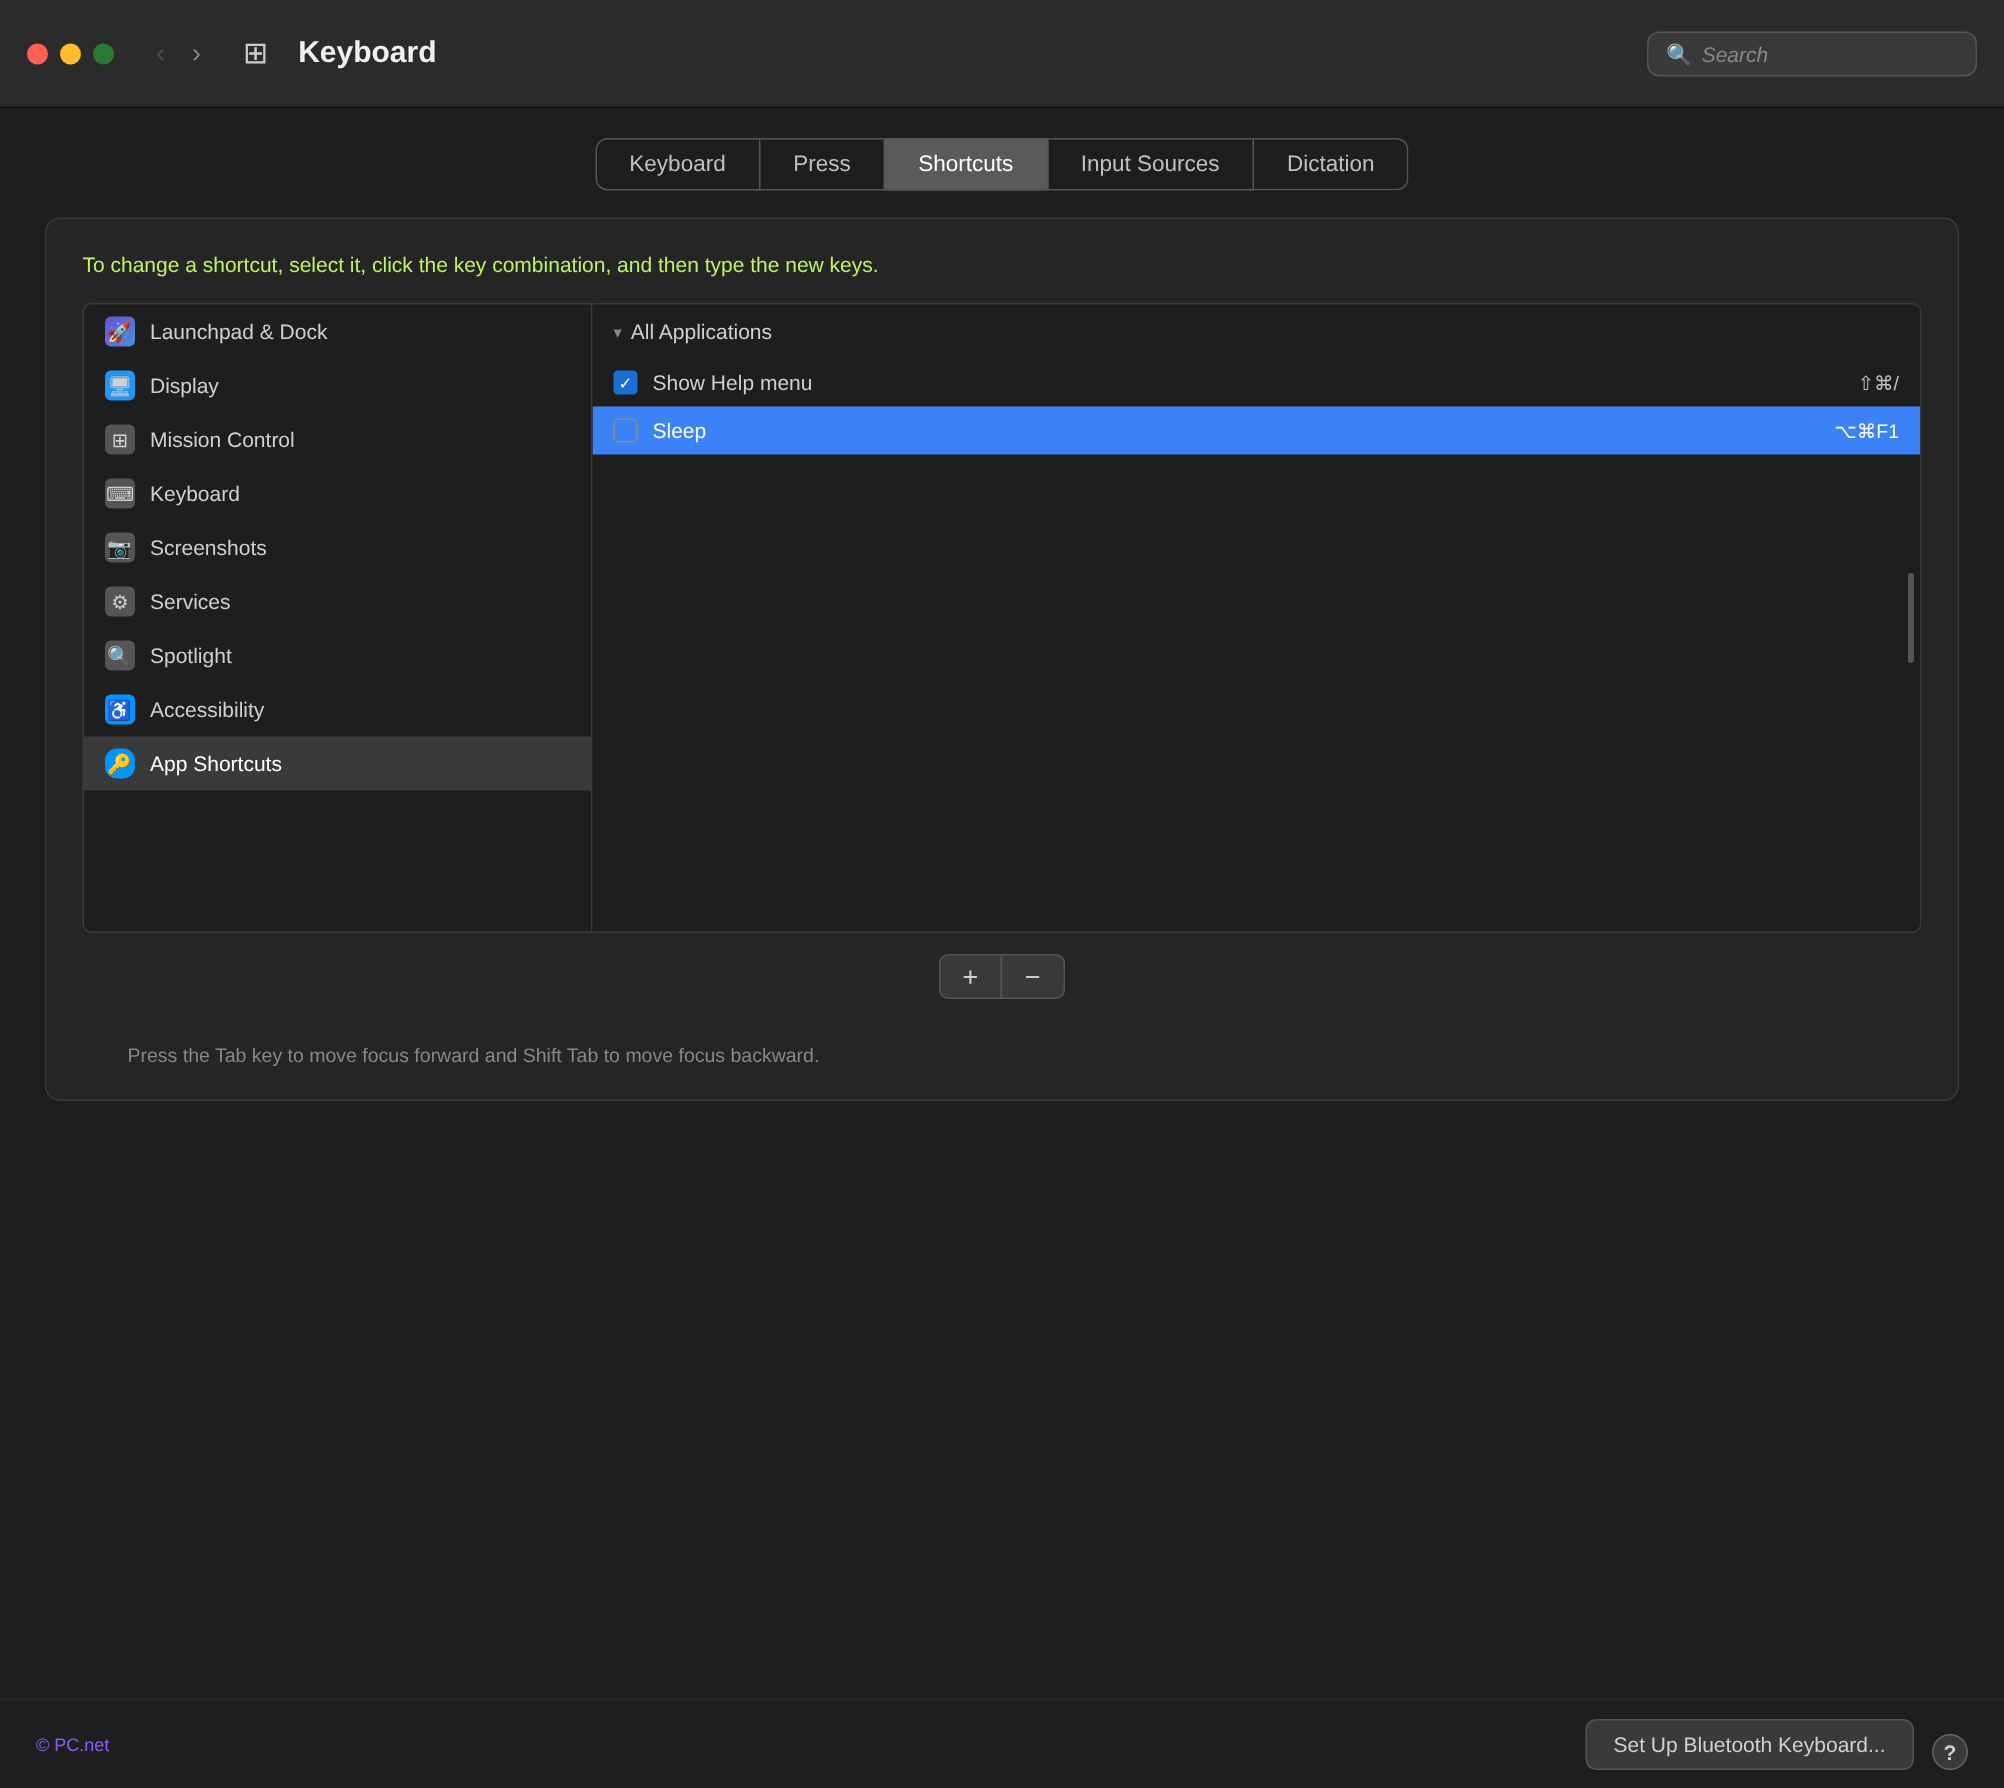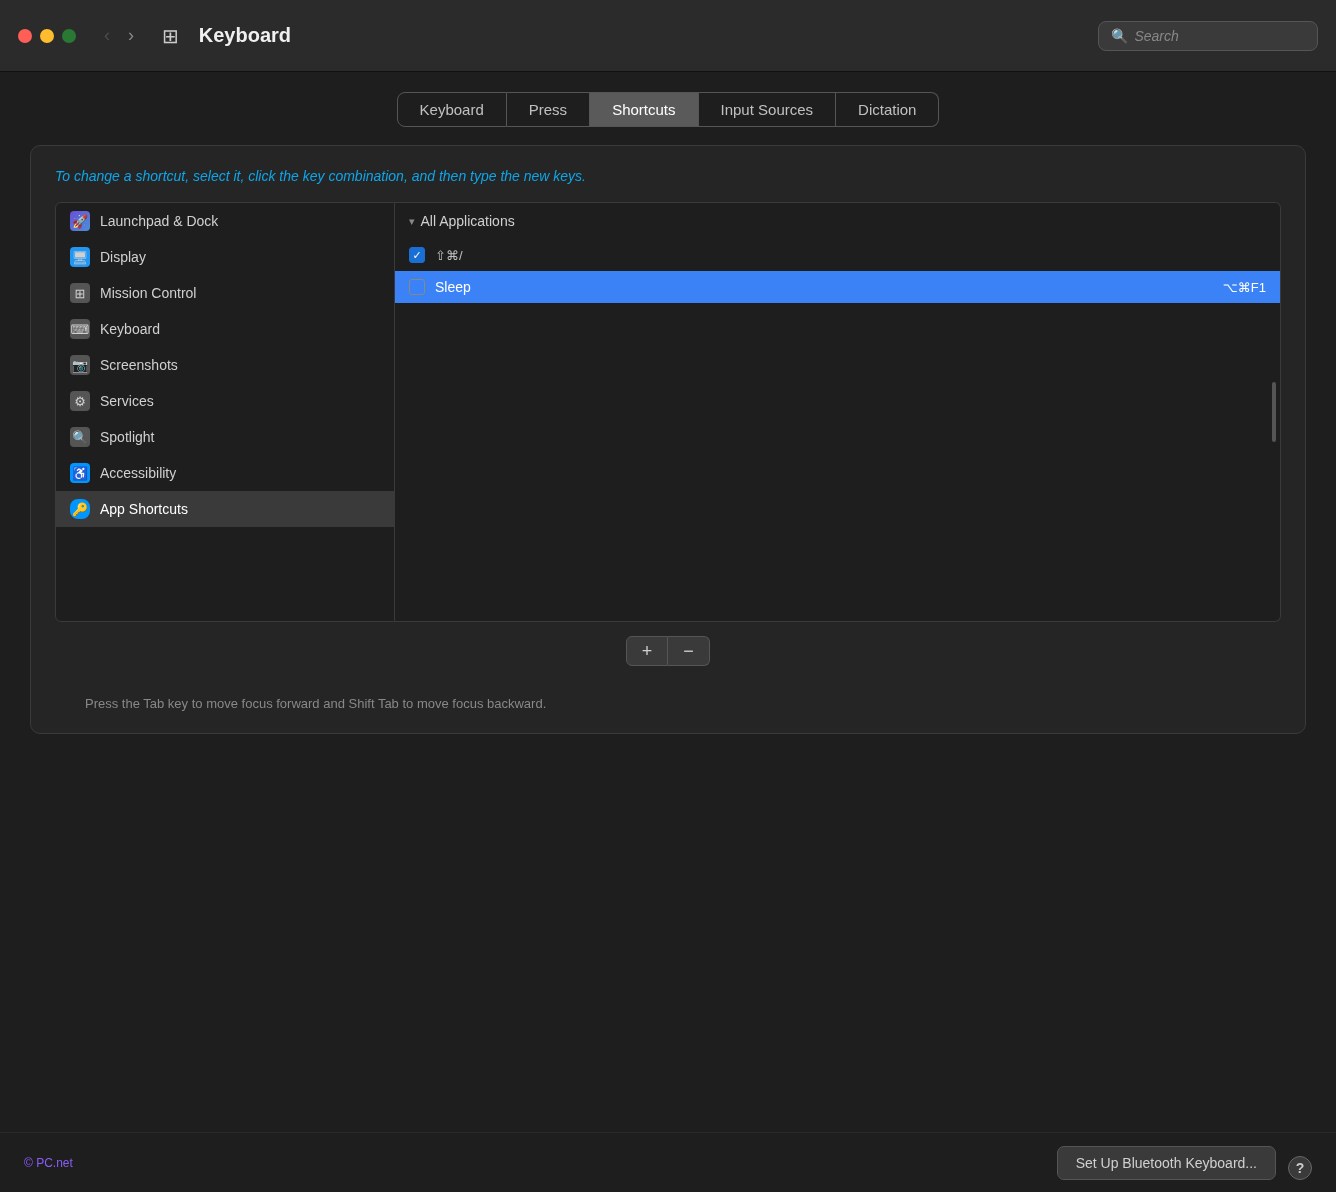--- a/index.html
+++ b/index.html
@@ -123,23 +123,22 @@
     
     .panel {
       background: #252525;
       border-radius: 10px;
       padding: 22px 24px;
       border: 1px solid #3a3a3a;
     }
 
     .description {
       font-size: 14px;
-      color: #0ea5e9;
+      color: #bef264;
       margin-bottom: 18px;
-      font-style: italic;
     }
 
     
     .shortcut-layout {
       display: flex;
       gap: 0;
       height: 420px;
     }
 
     
@@ -433,20 +432,21 @@
       <div class="right-panel">
         <div class="group-header">
           <span class="chevron">▾</span>
           <span>All Applications</span>
         </div>
 
         <div class="shortcut-row">
           <div class="checkbox checked">
             <span style="color:#fff; font-size:11px;">✓</span>
           </div>
+          <span class="action-name">Show Help menu</span>
           <span class="key-combo">⇧⌘/</span>
         </div>
 
         <div class="shortcut-row selected">
           <div class="checkbox"></div>
           <span class="action-name">Sleep</span>
           <span class="key-combo">⌥⌘F1</span>
         </div>
         <div class="scroll-indicator"></div>
       </div>

